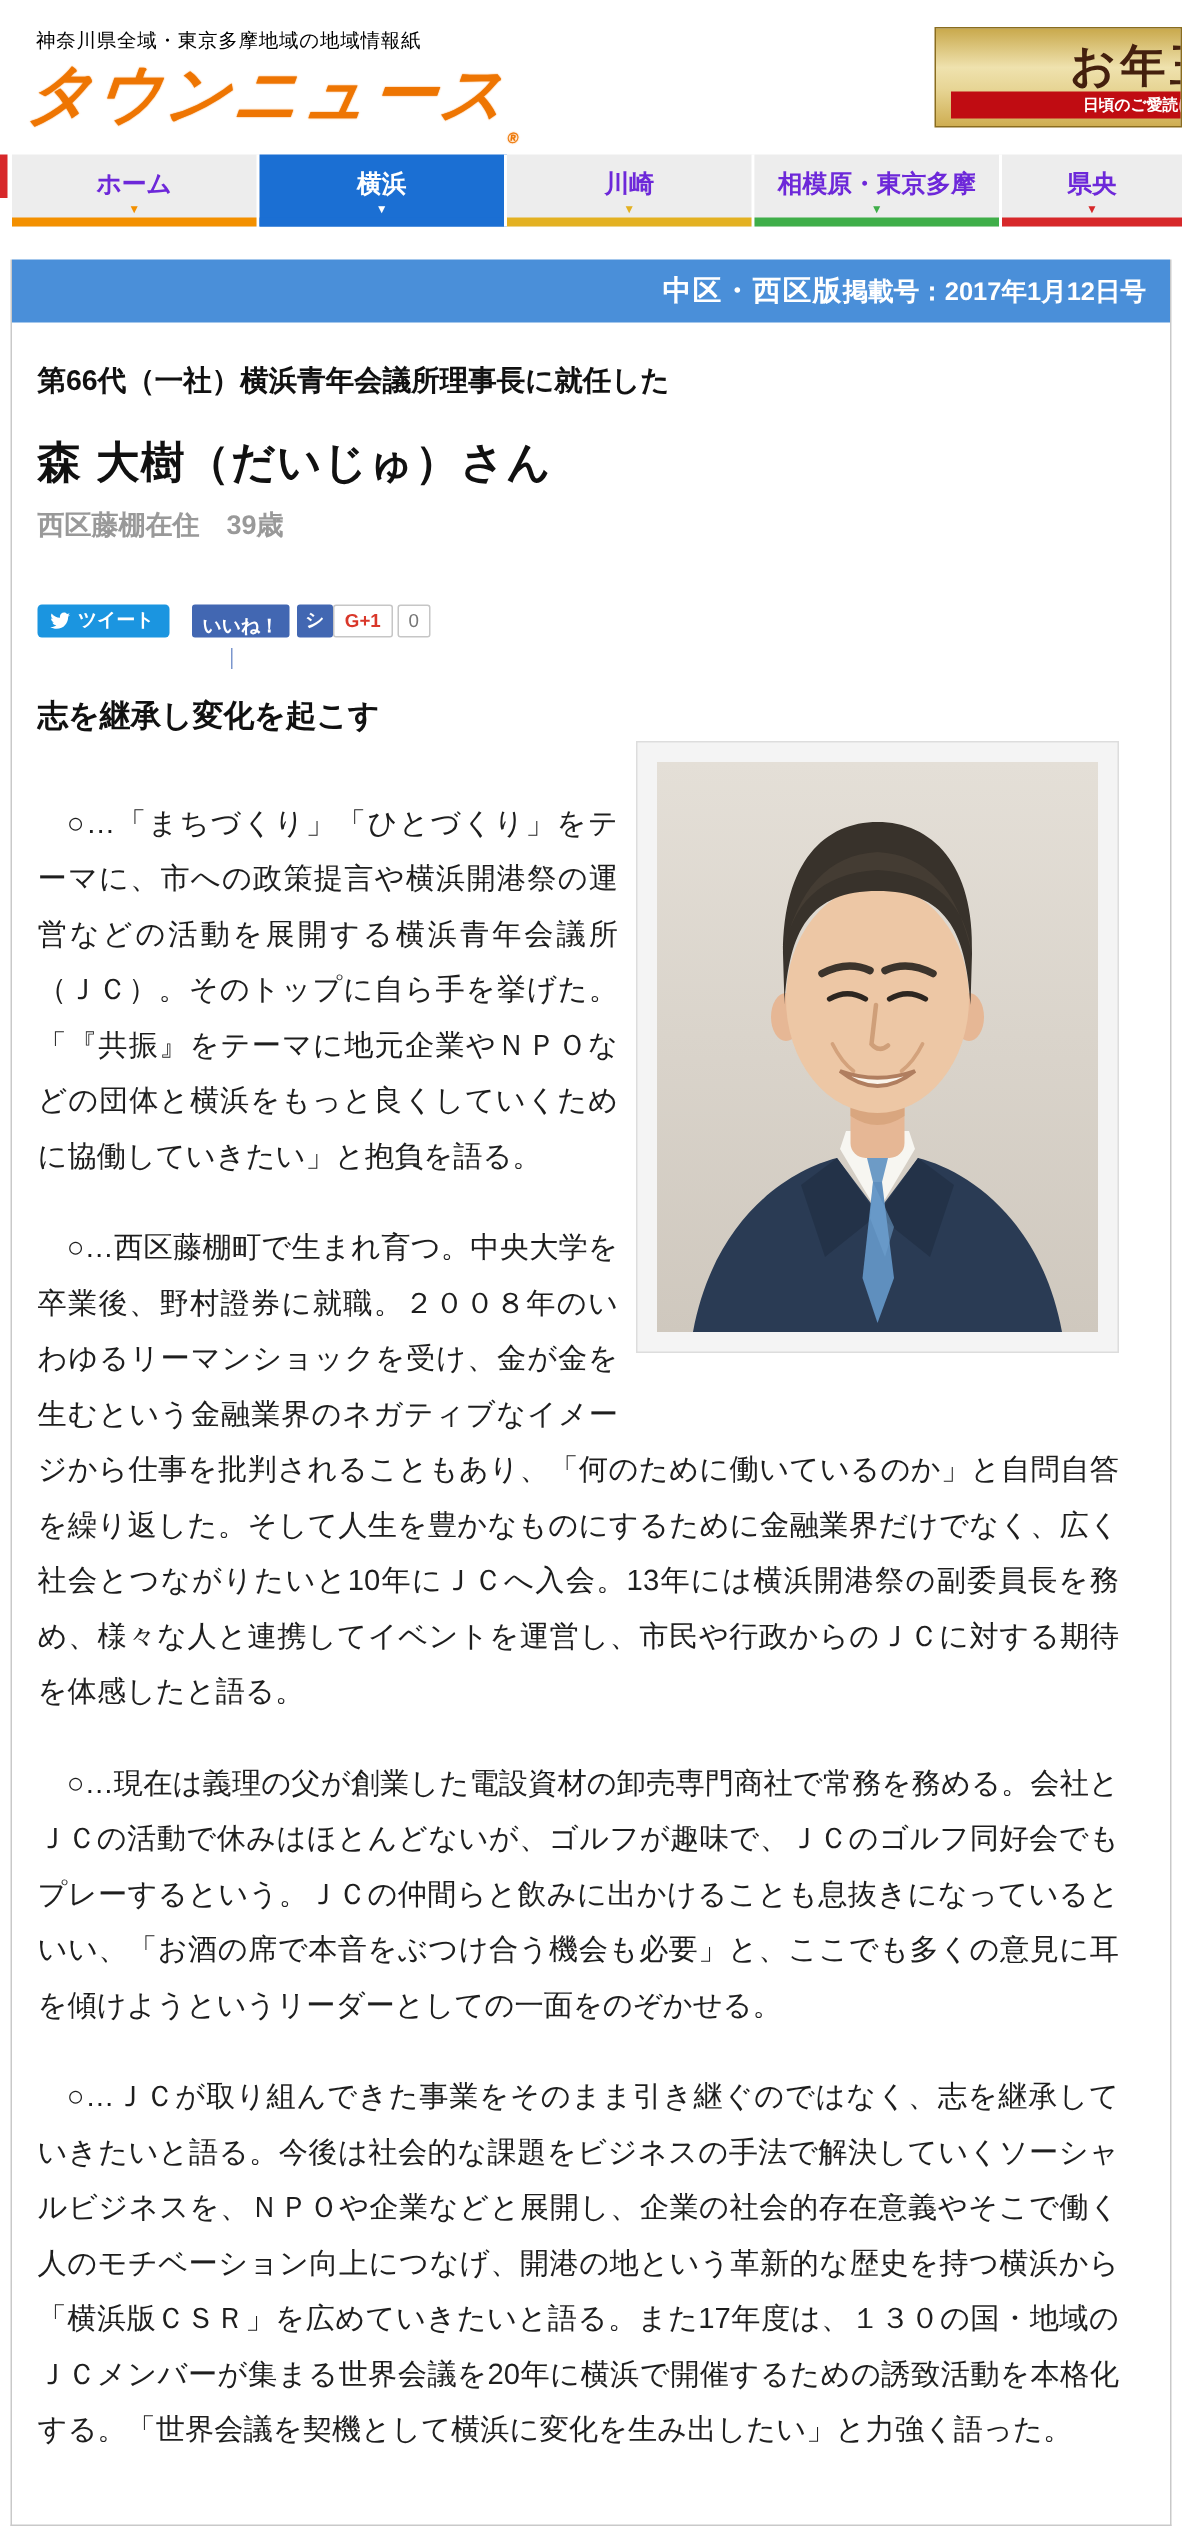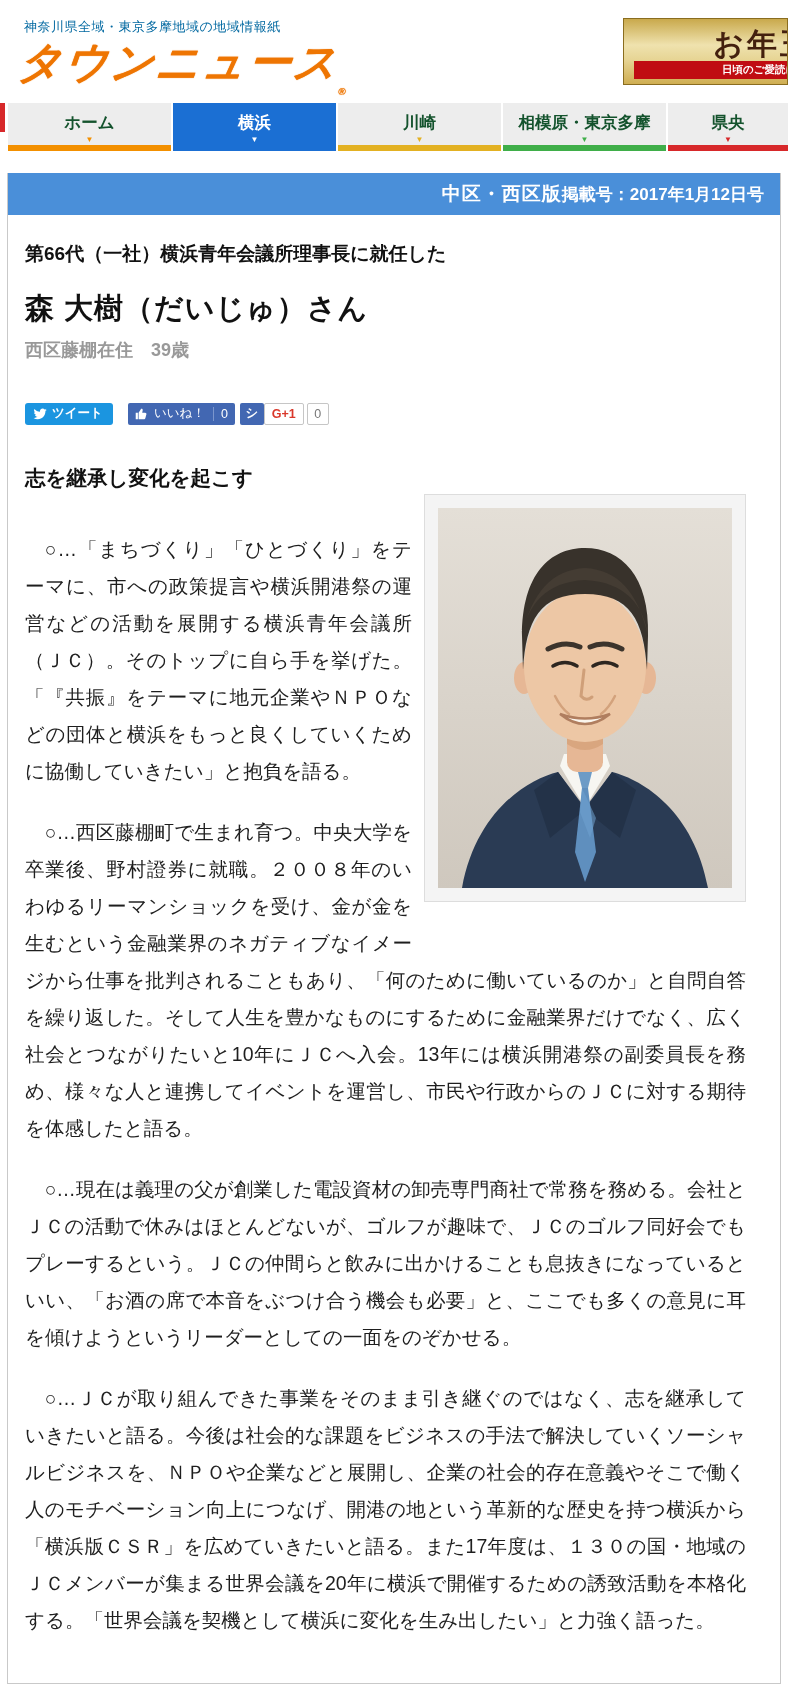--- a/index.html
+++ b/index.html
@@ -1,20 +1,20 @@
 <!DOCTYPE html>
 <html lang="ja"><head>
 <meta charset="utf-8">
 <style>
   html,body{margin:0;padding:0;background:#fff;}
   body{width:788px;font-family:"Liberation Sans","DejaVu Sans",sans-serif;color:#222;overflow-x:hidden;position:relative;}
 
   
   .site-header{position:relative;height:103px;background:#fff;}
-  .tagline{position:absolute;left:24px;top:18px;font-size:13px;color:#0369a1;letter-spacing:.5px;}
+  .tagline{position:absolute;left:24px;top:18px;font-size:13px;color:#000000;letter-spacing:.5px;}
   .logo{position:absolute;left:18px;top:34px;font-size:43px;font-weight:bold;font-style:italic;
         color:#ee7502;letter-spacing:2px;transform:skewX(-6deg);white-space:nowrap;
         text-shadow:0 0 1px #ee7502;}
   .logo sup{font-size:10px;font-style:normal;vertical-align:-18px;margin-left:2px;}
 
   .banner{position:absolute;top:18px;right:0;width:163px;height:65px;overflow:hidden;
           border:1px solid #8a6d1f;background:linear-gradient(180deg,#c9a94c 0%,#efe2ae 40%,#e7d595 62%,#cfae52 100%);text-align:center;}
   .banner-inner{position:relative;width:300px;height:100%;}
   .banner-title{font-family:"Liberation Serif","DejaVu Serif",serif;font-weight:bold;font-size:30px;
                 color:#44200e;padding:5px 0 0 12px;letter-spacing:3px;white-space:nowrap;}
@@ -22,21 +22,21 @@
                 font-size:10.5px;font-weight:bold;padding:2px 6px;white-space:nowrap;}
 
   
   .nav{position:relative;height:48px;background:#fff;}
   .nav-edge-fragment{position:absolute;left:0;top:0;width:5px;height:29px;background:#d7282a;}
   .nav-tabs{position:absolute;left:8px;right:0;top:0;height:48px;display:flex;}
   .tab{position:relative;width:165px;flex:0 0 165px;background:#ededed;cursor:pointer;
        display:flex;flex-direction:column;align-items:center;justify-content:flex-start;
        border-right:2px solid #fff;box-sizing:border-box;}
   .tab:last-child{flex:1 1 auto;border-right:none;}
-  .tab-label{font-size:16.5px;font-weight:bold;color:#14532d;margin-top:9px;white-space:nowrap;}
+  .tab-label{font-size:16.5px;font-weight:bold;color:#6d28d9;margin-top:9px;white-space:nowrap;}
   .tab-caret{font-size:8px;line-height:8px;margin-top:2px;}
   .tab-bar{position:absolute;left:0;right:0;bottom:0;height:6px;}
   .tab.active .tab-label,.tab.active .tab-caret{color:#fff;}
 
   
   .content{margin:22px 7px 0;border:1px solid #c9c9c9;border-top:none;background:#fff;min-height:1511px;box-sizing:border-box;}
   .section-bar{height:42px;background:#4a8fd9;display:flex;align-items:center;justify-content:flex-end;
                padding:0 16px 0 14px;}
   .section-edition{color:#fff;font-weight:bold;font-size:19px;letter-spacing:1px;}
   .section-issue{color:#fff;font-weight:bold;font-size:17px;}
@@ -44,22 +44,22 @@
   .article{padding:0 34px 30px 17px;}
   .title-lead{margin-top:26px;font-size:19px;font-weight:bold;color:#111;}
   .title-name{margin-top:5px;font-size:29px;font-weight:bold;color:#111;letter-spacing:1px;}
   .subtitle{margin-top:9px;font-size:18px;font-weight:bold;color:#999;}
 
   
   .social{margin-top:40px;display:flex;align-items:center;height:23px;}
   .btn-tweet{background:#1b95e0;color:#fff;font-size:12.5px;font-weight:bold;height:22px;
              padding:0 2px 0 8px;border-radius:3px;display:inline-flex;align-items:center;gap:5px;
              width:78px;overflow:hidden;white-space:nowrap;cursor:pointer;}
-  .btn-like{background:#4267b2;color:#fff;font-size:12.5px;font-weight:normal;height:22px;border-radius:2px;
-            display:inline-flex;align-items:center;padding:0 7px;gap:6px;margin-left:15px;cursor:pointer;white-space:nowrap;}
+  .btn-like{background:#4267b2;color:#fff;font-size:12.5px;font-weight:bold;height:22px;border-radius:2px;
+            display:inline-flex;align-items:center;padding:0 7px;gap:6px;margin-left:15px;cursor:pointer;white-space:nowrap;flex-direction:column;}
   .like-count{border-left:1px solid #7b96cd;padding-left:7px;margin-left:2px;}
   .btn-share{background:#4267b2;color:#fff;font-size:12.5px;font-weight:bold;height:22px;width:24px;border-radius:2px;
              display:inline-flex;align-items:center;justify-content:center;margin-left:5px;cursor:pointer;overflow:hidden;}
   .btn-gplus{background:#fff;border:1px solid #c6c6c6;border-radius:2px;height:20px;display:inline-flex;
              align-items:center;padding:0 7px;font-weight:bold;font-size:12.5px;color:#d9372a;cursor:pointer;}
   .gplus-count{border:1px solid #c6c6c6;border-radius:2px;color:#777;font-size:12.5px;height:20px;min-width:20px;
                display:inline-flex;align-items:center;justify-content:center;margin-left:3px;background:#fff;}
   .icon-svg{display:inline-block;vertical-align:middle;}
 
   

